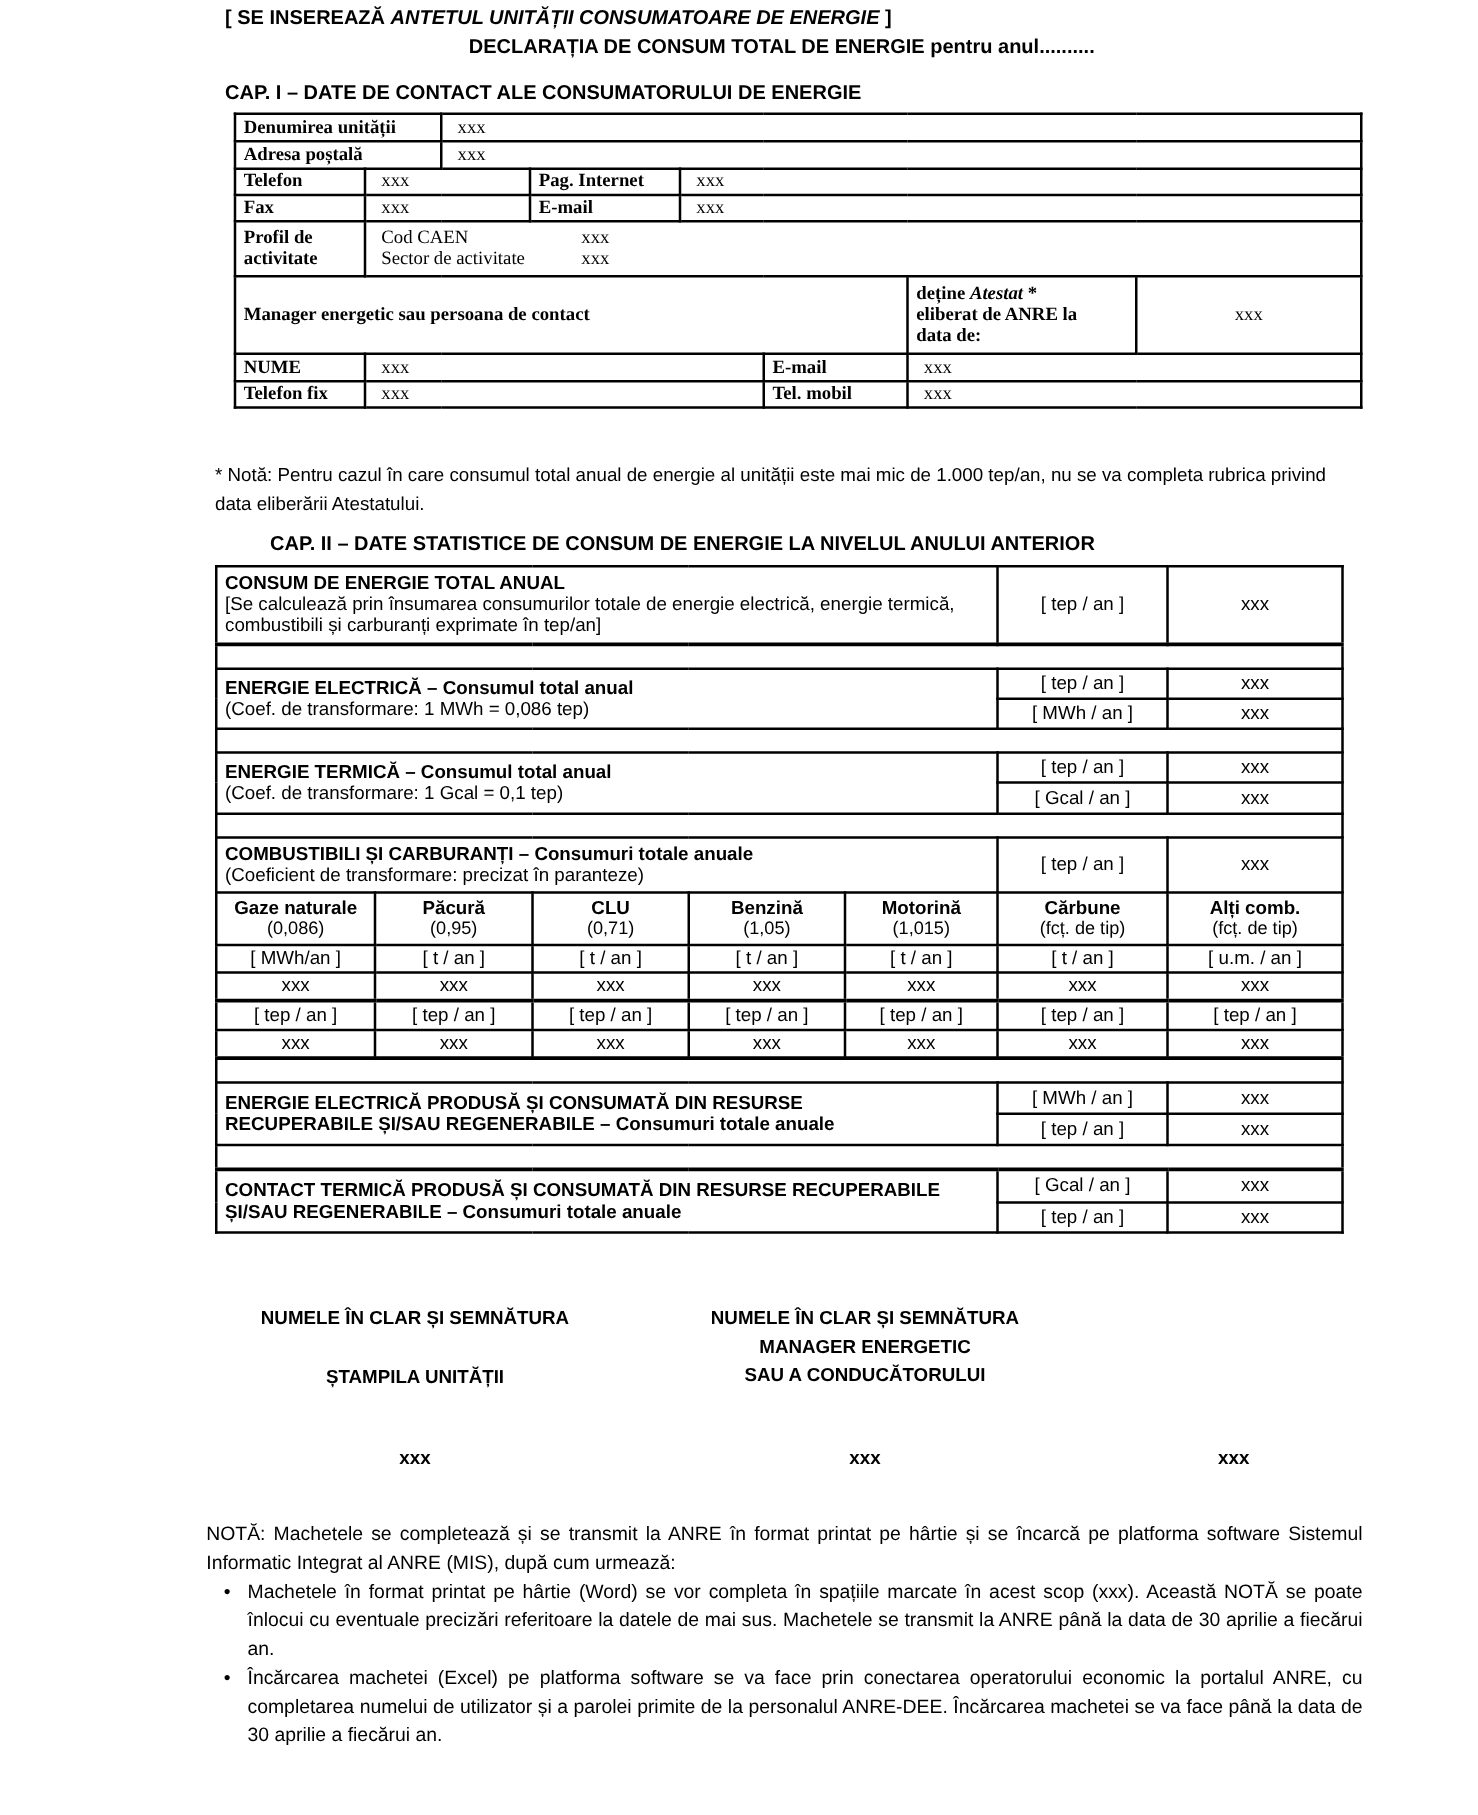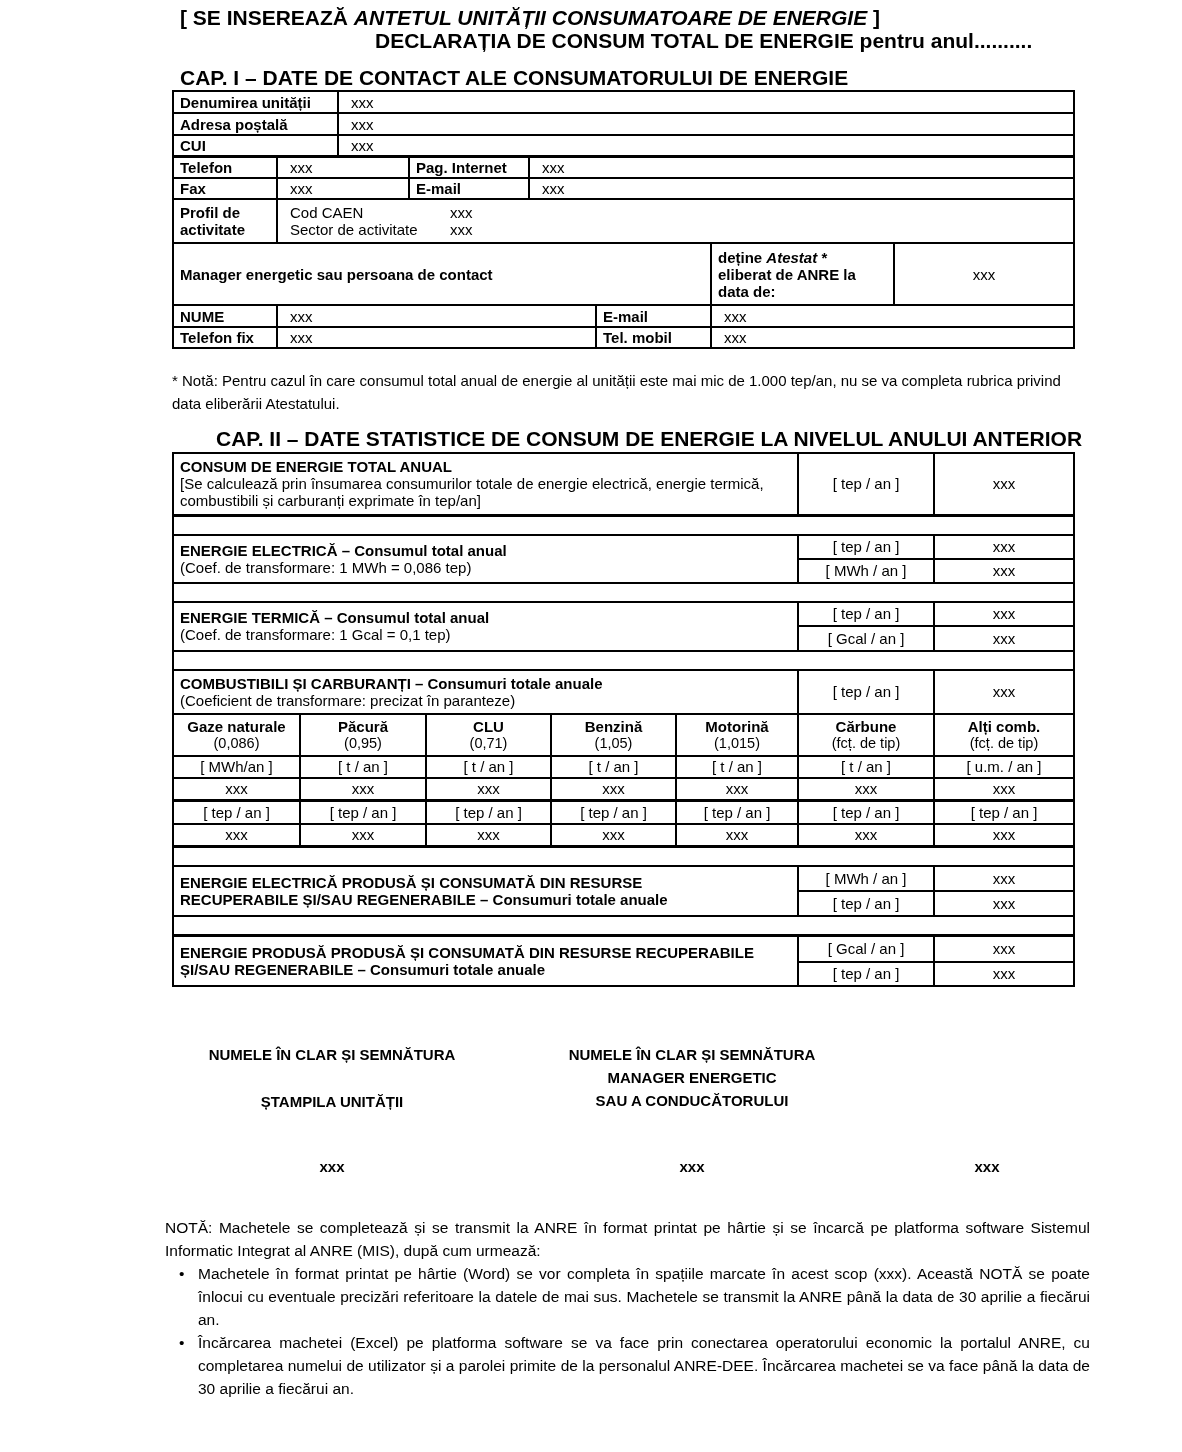--- a/index.html
+++ b/index.html
@@ -6,21 +6,21 @@
   body{
     width:1182px;height:1452px;background:#ffffff;color:#000;
     font-family:"Liberation Sans","DejaVu Sans",sans-serif;
     font-size:15px;position:relative;overflow:hidden;
   }
   .b{font-weight:bold;}
   .i{font-style:italic;}
   .abs{position:absolute;}
 
   
-  .hline{font-size:21px;font-weight:bold;white-space:nowrap;}
+  .hline{font-size:16px;font-weight:bold;white-space:nowrap;}
 
   
   table{border-collapse:collapse;table-layout:fixed;}
   .t td{border:2px solid #000;font-size:15px;padding:1px 4px;vertical-align:middle;
         overflow:hidden;}
   .lb{font-weight:bold;padding-left:6px !important;}
   .vl{padding-left:12px !important;}
   .ctr{text-align:center;}
   .desc{padding-left:6px !important;}
   .sep td{height:15px;border-left:2px solid #000;border-right:2px solid #000;}
@@ -45,42 +45,38 @@
 </head>
 <body>
 
 <div class="abs hline" style="top:6px;left:180px;">
   <span>[ SE INSEREAZĂ </span><span class="i">ANTETUL UNITĂȚII CONSUMATOARE DE ENERGIE</span><span> ]</span>
 </div>
 <div class="abs hline" style="top:29px;left:375px;">DECLARAȚIA DE CONSUM TOTAL DE ENERGIE pentru anul..........</div>
 
 <div class="abs hline" style="top:66px;left:180px;">CAP. I – DATE DE CONTACT ALE CONSUMATORULUI DE ENERGIE</div>
 
-<table class="t abs" style="top:90px;left:172px;width:901px;">
+<table class="t abs" style="top:90px;left:187px;width:901px;font-family:Liberation Serif, serif;">
   <colgroup>
     <col style="width:104px">
       <col style="width:61px">
       <col style="width:71px">
       <col style="width:120px">
     <col style="width:67px">
       <col style="width:115px">
       <col style="width:183px">
       <col style="width:180px">
   </colgroup>
   <tbody>
       <tr style="height:22px">
     <td class="lb" colspan="2">Denumirea unității</td>
     <td class="vl" colspan="6">xxx</td>
   </tr>
   <tr style="height:22px">
     <td class="lb" colspan="2">Adresa poștală</td>
-    <td class="vl" colspan="6">xxx</td>
-  </tr>
-  <tr style="height:20px" class="bb3">
-    <td class="lb" colspan="2">CUI</td>
     <td class="vl" colspan="6">xxx</td>
   </tr>
   <tr style="height:20px">
     <td class="lb">Telefon</td>
     <td class="vl" colspan="2">xxx</td>
     <td class="lb">Pag. Internet</td>
     <td class="vl" colspan="4">xxx</td>
   </tr>
   <tr style="height:21px">
     <td class="lb">Fax</td>
@@ -262,21 +258,21 @@
   </tr>
   <tr style="height:25px">
     <td class="ctr">[ tep / an ]</td>
     <td class="ctr">xxx</td>
   </tr>
   <tr class="sep">
         <td colspan="7"></td>
       </tr>
   <tr class="bt3" style="height:26px">
     <td class="desc" colspan="5" rowspan="2">
-      <div class="b">ENERGIE PRODUSĂ PRODUSĂ ȘI CONSUMATĂ DIN RESURSE RECUPERABILE</div>
+      <div class="b">CONTACT TERMICĂ PRODUSĂ ȘI CONSUMATĂ DIN RESURSE RECUPERABILE</div>
       <div class="b">ȘI/SAU REGENERABILE – Consumuri totale anuale</div>
     </td>
     <td class="ctr">[ Gcal / an ]</td>
     <td class="ctr">xxx</td>
   </tr>
   <tr style="height:24px">
     <td class="ctr">[ tep / an ]</td>
     <td class="ctr">xxx</td>
   </tr>
 </tbody>

